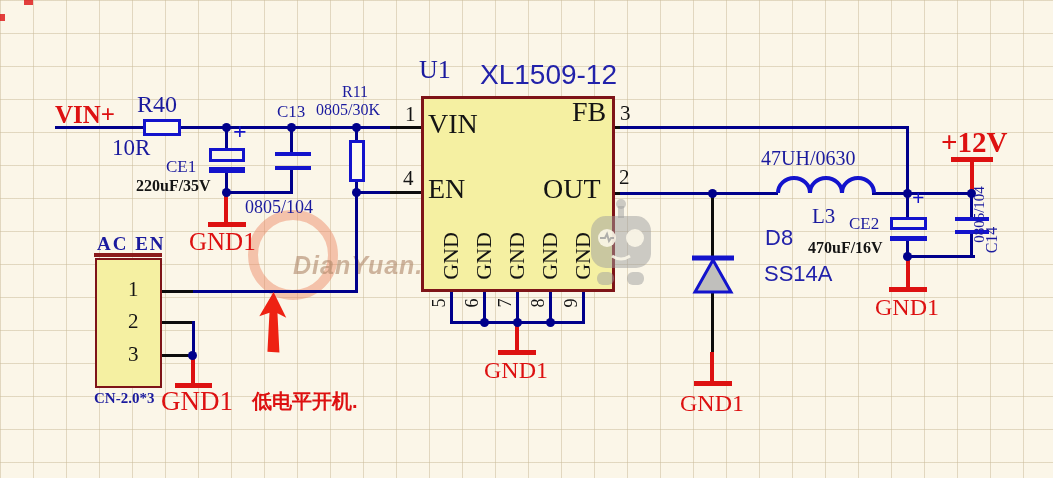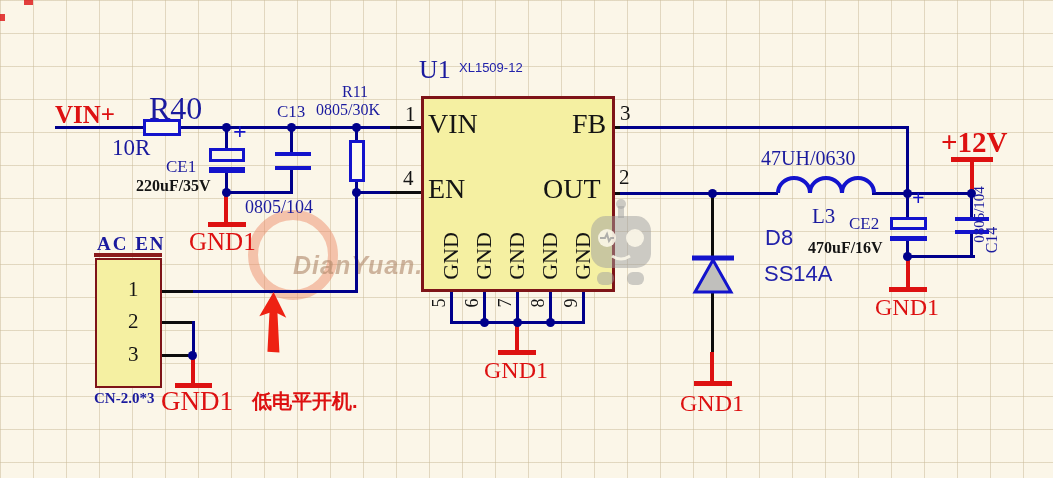--- a/index.html
+++ b/index.html
@@ -148,39 +148,39 @@
   <div class="dot" style="left:188px; top:351px;"></div>
   <div class="dot" style="left:708px; top:189px;"></div>
   <div class="dot" style="left:903px; top:189px;"></div>
   <div class="dot" style="left:967px; top:189px;"></div>
   <div class="dot" style="left:903px; top:252px;"></div>
   <div class="dot" style="left:480px; top:318px;"></div>
   <div class="dot" style="left:513px; top:318px;"></div>
   <div class="dot" style="left:546px; top:318px;"></div>
 
   <div class="lbl red bold" style="left:55px; top:102px; font-size:25px;">VIN+</div>
-  <div class="lbl" style="left:149px; top:92px; font-size:32px;">R40</div>
+  <div class="lbl" style="left:137px; top:92px; font-size:24px;">R40</div>
   <div class="lbl" style="left:112px; top:136px; font-size:23px;">10R</div>
   <div class="lbl bold" style="left:233px; top:119px; font-size:24px; color:#1313CC;">+</div>
   <div class="lbl" style="left:166px; top:158px; font-size:17px;">CE1</div>
   <div class="lbl blk bold" style="left:136px; top:178px; font-size:16px;">220uF/35V</div>
   <div class="lbl" style="left:277px; top:103px; font-size:17px;">C13</div>
   <div class="lbl" style="left:245px; top:198px; font-size:18px;">0805/104</div>
   <div class="lbl red" style="left:189px; top:229px; font-size:25px;">GND1</div>
   <div class="lbl" style="left:342px; top:84px; font-size:16px;">R11</div>
   <div class="lbl" style="left:316px; top:102px; font-size:16px;">0805/30K</div>
 
   <div class="lbl" style="left:419px; top:57px; font-size:26px;">U1</div>
-  <div class="lbl sans" style="left:459px; top:61px; font-size:13px; color:#2222AA;">XL1509-12</div>
+  <div class="lbl sans" style="left:480px; top:61px; font-size:28px; color:#2222AA;">XL1509-12</div>
   <div class="lbl blk" style="left:405px; top:104px; font-size:21px;">1</div>
   <div class="lbl blk" style="left:403px; top:168px; font-size:21px;">4</div>
   <div class="lbl blk" style="left:620px; top:103px; font-size:21px;">3</div>
   <div class="lbl blk" style="left:619px; top:167px; font-size:21px;">2</div>
   <div class="lbl blk" style="left:428px; top:110px; font-size:28px;">VIN</div>
-  <div class="lbl blk" style="left:572px; top:110px; font-size:28px;text-align:right;">FB</div>
+  <div class="lbl blk" style="left:572px; top:98px; font-size:28px;text-align:right;">FB</div>
   <div class="lbl blk" style="left:428px; top:175px; font-size:28px;">EN</div>
   <div class="lbl blk" style="left:543px; top:175px; font-size:28px;">OUT</div>
 
   <div class="lbl blk rot" style="left:418px; top:245px; width:66px; font-size:22px;">GND</div>
   <div class="lbl blk rot" style="left:451px; top:245px; width:66px; font-size:22px;">GND</div>
   <div class="lbl blk rot" style="left:484px; top:245px; width:66px; font-size:22px;">GND</div>
   <div class="lbl blk rot" style="left:517px; top:245px; width:66px; font-size:22px;">GND</div>
   <div class="lbl blk rot" style="left:550px; top:245px; width:66px; font-size:22px;">GND</div>
 
   <div class="lbl blk rot" style="left:426px; top:294px; width:26px; font-size:18px;">5</div>

